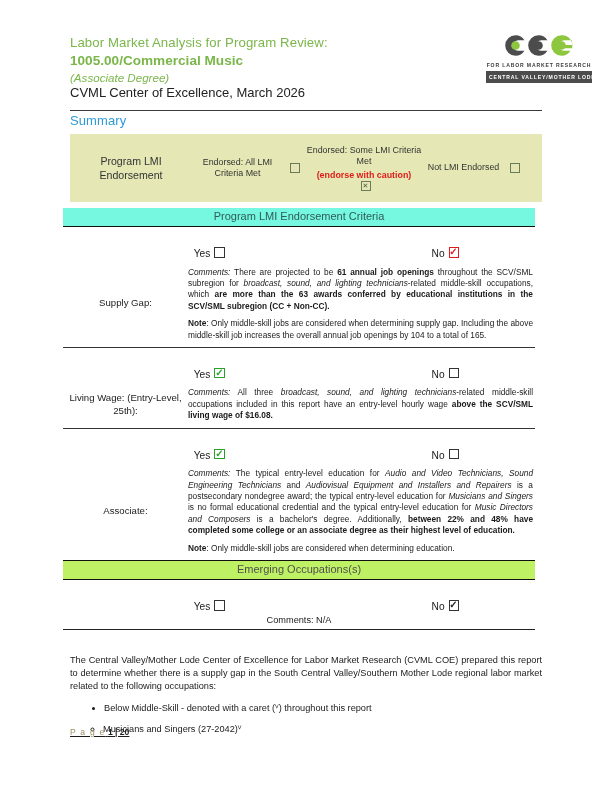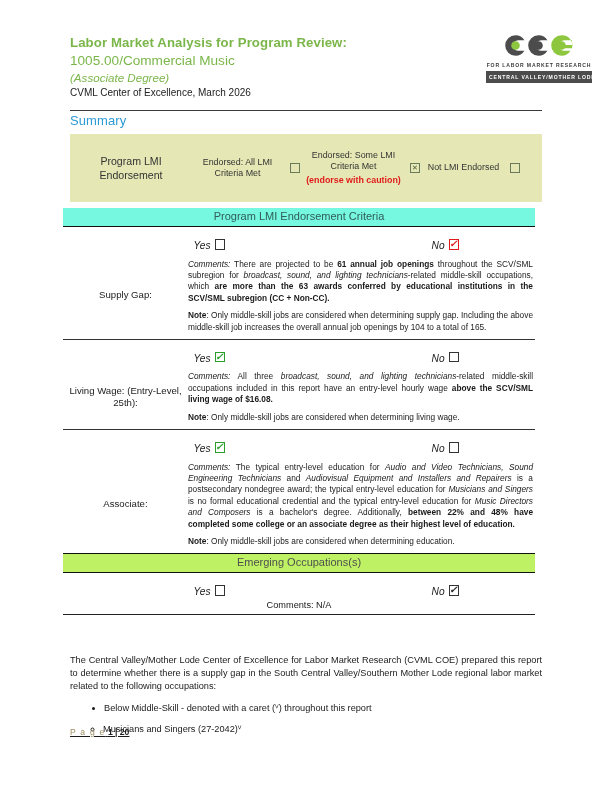--- a/index.html
+++ b/index.html
@@ -31,36 +31,36 @@
   }
   .hdr-left {
     float: left;
     width: 330px;
   }
   .title-line1 {
     font-size: 13.2px;
     color: #7bb64a;
     letter-spacing: .1px;
     line-height: 17px;
-    font-weight: 700;
+    font-weight: 400;
   }
   .title-line2 {
     font-size: 13.6px;
     color: #7bb64a;
     line-height: 19px;
-    font-weight: 400;
+    font-weight: 700;
   }
   .title-line3 {
     font-size: 11.6px;
     color: #7bb64a;
     font-style: italic;
     line-height: 15px;
   }
   .subtitle {
-    font-size: 10px;
+    font-size: 13px;
     color: #222;
     line-height: 13px;
     padding-top: 1px;
   }
   .summary-rule {
     position: absolute;
     left: 70px;
     top: 110px;
     width: 472px;
     border-top: 1.1px solid #3a3a3a;
@@ -127,21 +127,21 @@
     color: #333;
     line-height: 14px;
     box-sizing: border-box;
   }
   .endorse-opt {
     display: flex;
     align-items: center;
     justify-content: center;
   }
   .opt1 { width: 112px; }
-  .opt2 { width: 120px; }
+  .opt2 { width: 120px; flex-direction: column; }
   .opt3 { width: 100px; }
   .opt-text {
     font-size: 8.9px;
     color: #333;
     line-height: 11.5px;
     text-align: center;
     flex: 1;
   }
   .opt-caution {
     color: #e01b1b;
@@ -192,23 +192,22 @@
     text-align: center;
     font-size: 11px;
     color: #4f4f4f;
     line-height: 15px;
     padding: 1px 0 2px;
     border-top: 1.2px solid #111;
     border-bottom: 1.2px solid #111;
   }
   .yn-row {
     display: flex;
-    padding: 12px 0 3px;
+    padding: 20px 0 3px;
     font-size: 10.2px;
-    font-style: italic;
   }
   .yn-yes {
     width: 62%;
     text-align: center;
   }
   .yn-no {
     width: 38%;
     text-align: center;
   }
   .tick {
@@ -409,21 +408,20 @@
         <span>Yes</span><span class="tick green"></span>
       </div>
       <div class="yn-no">
         <span>No</span><span class="tick"></span>
       </div>
     </div>
     <div class="crit-body noline">
       <div class="crit-name">Living Wage: (Entry-Level, 25th):</div>
       <div class="crit-text">
         <p><span class="it">Comments:</span><span> All three <i>broadcast, sound, and lighting technicians</i>-related middle-skill occupations included in this report have an entry-level hourly wage <b>above the SCV/SML living wage of $16.08.</b></span></p>
-        <p><span class="bd">Note</span><span>: Only middle-skill jobs are considered when determining living wage.</span></p>
       </div>
     </div>
 
     <div class="rule-full"></div>
     <div class="yn-row">
       <div class="yn-yes">
         <span>Yes</span><span class="tick green"></span>
       </div>
       <div class="yn-no">
         <span>No</span><span class="tick"></span>

